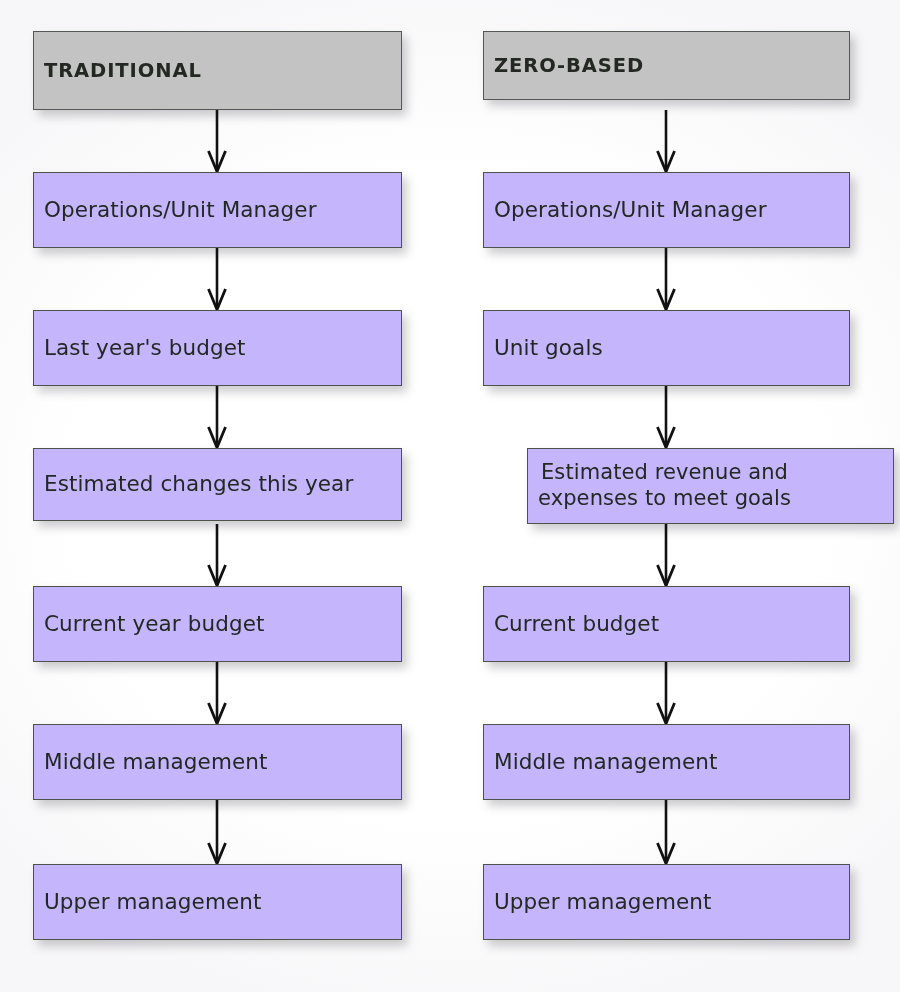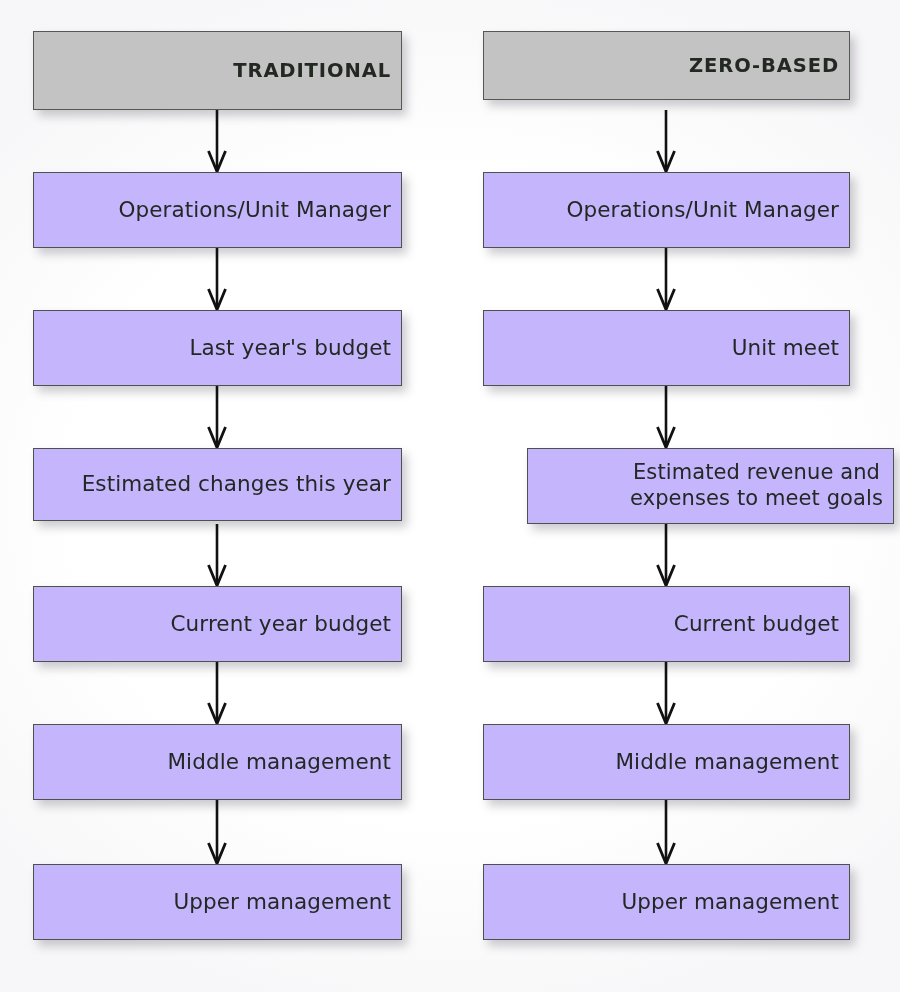--- a/index.html
+++ b/index.html
@@ -29,21 +29,21 @@
   }
   .column.left  { left: 31px; }
   .column.right { left: 481px; }
 
   
   .node {
     position: absolute;
     box-sizing: border-box;
     display: flex;
     align-items: center;
-    justify-content: flex-end;
+    justify-content: flex-start;
     text-align: center;
     border: 1px solid #4d524d;
     box-shadow: 5px 6px 9px rgba(90, 85, 95, 0.30);
     color: #232823;
     line-height: 1.22;
   }
 
   .node.header {
     background: #c3c3c3;
     font-weight: bold;
@@ -184,21 +184,21 @@
     </div>
 
     <div class="arrow" style="top:248px; height:62px; margin-left:-13px;">
       <svg width="24" height="62" viewBox="0 0 24 62">
         <line x1="12" y1="0" x2="12" y2="60" stroke="#111111" stroke-width="2.6"></line>
         <path d="M3.5,41 L12,61.5 L20.5,41" fill="none" stroke="#111111" stroke-width="2.8" stroke-linejoin="miter"></path>
       </svg>
     </div>
 
     <div class="node step" style="left:2px; top:310px; width:367px; height:76px;">
-      <span class="label">Unit meet</span>
+      <span class="label">Unit goals</span>
     </div>
 
     <div class="arrow" style="top:386px; height:62px; margin-left:-13px;">
       <svg width="24" height="62" viewBox="0 0 24 62">
         <line x1="12" y1="0" x2="12" y2="60" stroke="#111111" stroke-width="2.6"></line>
         <path d="M3.5,41 L12,61.5 L20.5,41" fill="none" stroke="#111111" stroke-width="2.8" stroke-linejoin="miter"></path>
       </svg>
     </div>
 
     <div class="node step" style="left:2px; top:448px; width:367px; height:76px; font-size:21px;margin-left:44px;">

